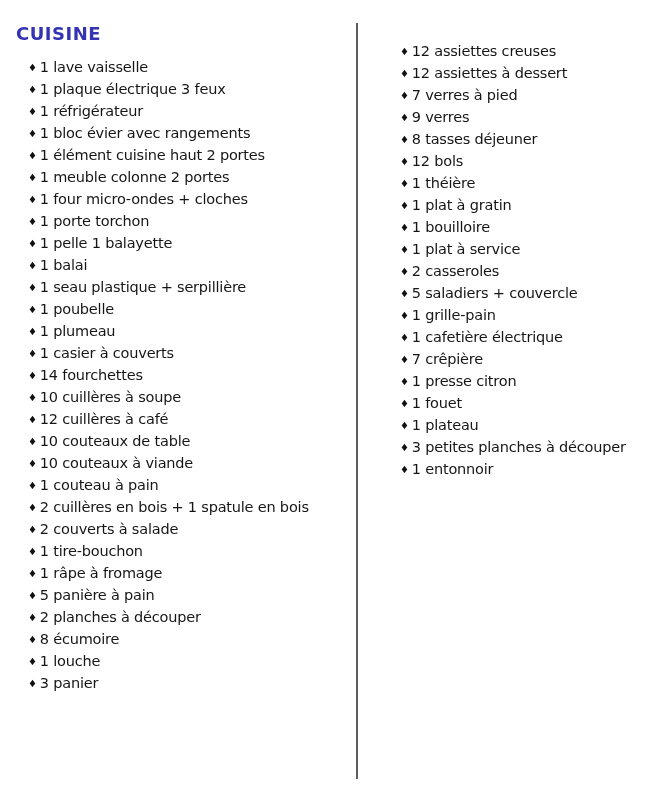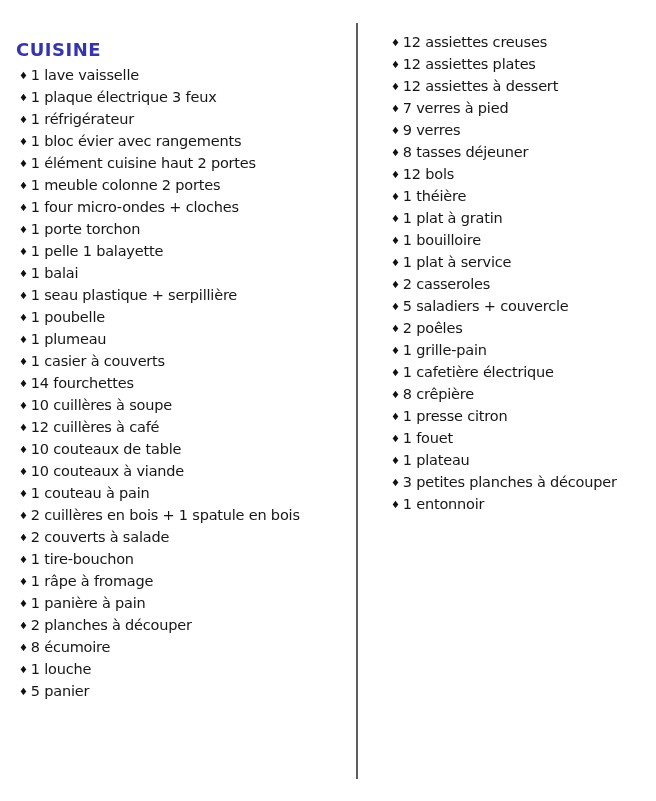--- a/index.html
+++ b/index.html
@@ -36,24 +36,24 @@
     left: 388px;
     top: 29px;
     width: 260px;
   }
   .doc-title {
     font-size: 18px;
     font-weight: bold;
     color: #3333b3;
     letter-spacing: 0.5px;
     line-height: 22px;
-    margin: 16px 0 4px 0;
+    margin: 0 0 4px 0;
   }
   ul.item-list {
-    margin: 3px;
+    margin: 12px;
     padding: 0;
     list-style: none;
   }
   ul.item-list li {
     line-height: 21px;
     font-size: 14.5px;
     white-space: nowrap;
     letter-spacing: -0.2px;
   }
   .bullet {
@@ -95,47 +95,45 @@
       <li><span class="bullet">♦</span><span class="item-text">14 fourchettes</span></li>
       <li><span class="bullet">♦</span><span class="item-text">10 cuillères à soupe</span></li>
       <li><span class="bullet">♦</span><span class="item-text">12 cuillères à café</span></li>
       <li><span class="bullet">♦</span><span class="item-text">10 couteaux de table</span></li>
       <li><span class="bullet">♦</span><span class="item-text">10 couteaux à viande</span></li>
       <li><span class="bullet">♦</span><span class="item-text">1 couteau à pain</span></li>
       <li><span class="bullet">♦</span><span class="item-text">2 cuillères en bois + 1 spatule en bois</span></li>
       <li><span class="bullet">♦</span><span class="item-text">2 couverts à salade</span></li>
       <li><span class="bullet">♦</span><span class="item-text">1 tire-bouchon</span></li>
       <li><span class="bullet">♦</span><span class="item-text">1 râpe à fromage</span></li>
-      <li><span class="bullet">♦</span><span class="item-text">1 panière à pain</span></li>
+      <li><span class="bullet">♦</span><span class="item-text">5 panière à pain</span></li>
       <li><span class="bullet">♦</span><span class="item-text">2 planches à découper</span></li>
       <li><span class="bullet">♦</span><span class="item-text">8 écumoire</span></li>
       <li><span class="bullet">♦</span><span class="item-text">1 louche</span></li>
-      <li><span class="bullet">♦</span><span class="item-text">5 panier</span></li>
+      <li><span class="bullet">♦</span><span class="item-text">3 panier</span></li>
     </ul>
   </div>
 
   <div class="col col-right">
     <ul class="item-list">
       <li><span class="bullet">♦</span><span class="item-text">12 assiettes creuses</span></li>
-      <li><span class="bullet">♦</span><span class="item-text">12 assiettes plates</span></li>
       <li><span class="bullet">♦</span><span class="item-text">12 assiettes à dessert</span></li>
       <li><span class="bullet">♦</span><span class="item-text">7 verres à pied</span></li>
       <li><span class="bullet">♦</span><span class="item-text">9 verres</span></li>
       <li><span class="bullet">♦</span><span class="item-text">8 tasses déjeuner</span></li>
       <li><span class="bullet">♦</span><span class="item-text">12 bols</span></li>
       <li><span class="bullet">♦</span><span class="item-text">1 théière</span></li>
       <li><span class="bullet">♦</span><span class="item-text">1 plat à gratin</span></li>
       <li><span class="bullet">♦</span><span class="item-text">1 bouilloire</span></li>
       <li><span class="bullet">♦</span><span class="item-text">1 plat à service</span></li>
       <li><span class="bullet">♦</span><span class="item-text">2 casseroles</span></li>
       <li><span class="bullet">♦</span><span class="item-text">5 saladiers + couvercle</span></li>
-      <li><span class="bullet">♦</span><span class="item-text">2 poêles</span></li>
       <li><span class="bullet">♦</span><span class="item-text">1 grille-pain</span></li>
       <li><span class="bullet">♦</span><span class="item-text">1 cafetière électrique</span></li>
-      <li><span class="bullet">♦</span><span class="item-text">8 crêpière</span></li>
+      <li><span class="bullet">♦</span><span class="item-text">7 crêpière</span></li>
       <li><span class="bullet">♦</span><span class="item-text">1 presse citron</span></li>
       <li><span class="bullet">♦</span><span class="item-text">1 fouet</span></li>
       <li><span class="bullet">♦</span><span class="item-text">1 plateau</span></li>
       <li><span class="bullet">♦</span><span class="item-text">3 petites planches à découper</span></li>
       <li><span class="bullet">♦</span><span class="item-text">1 entonnoir</span></li>
     </ul>
   </div>
 
 </div>
 

